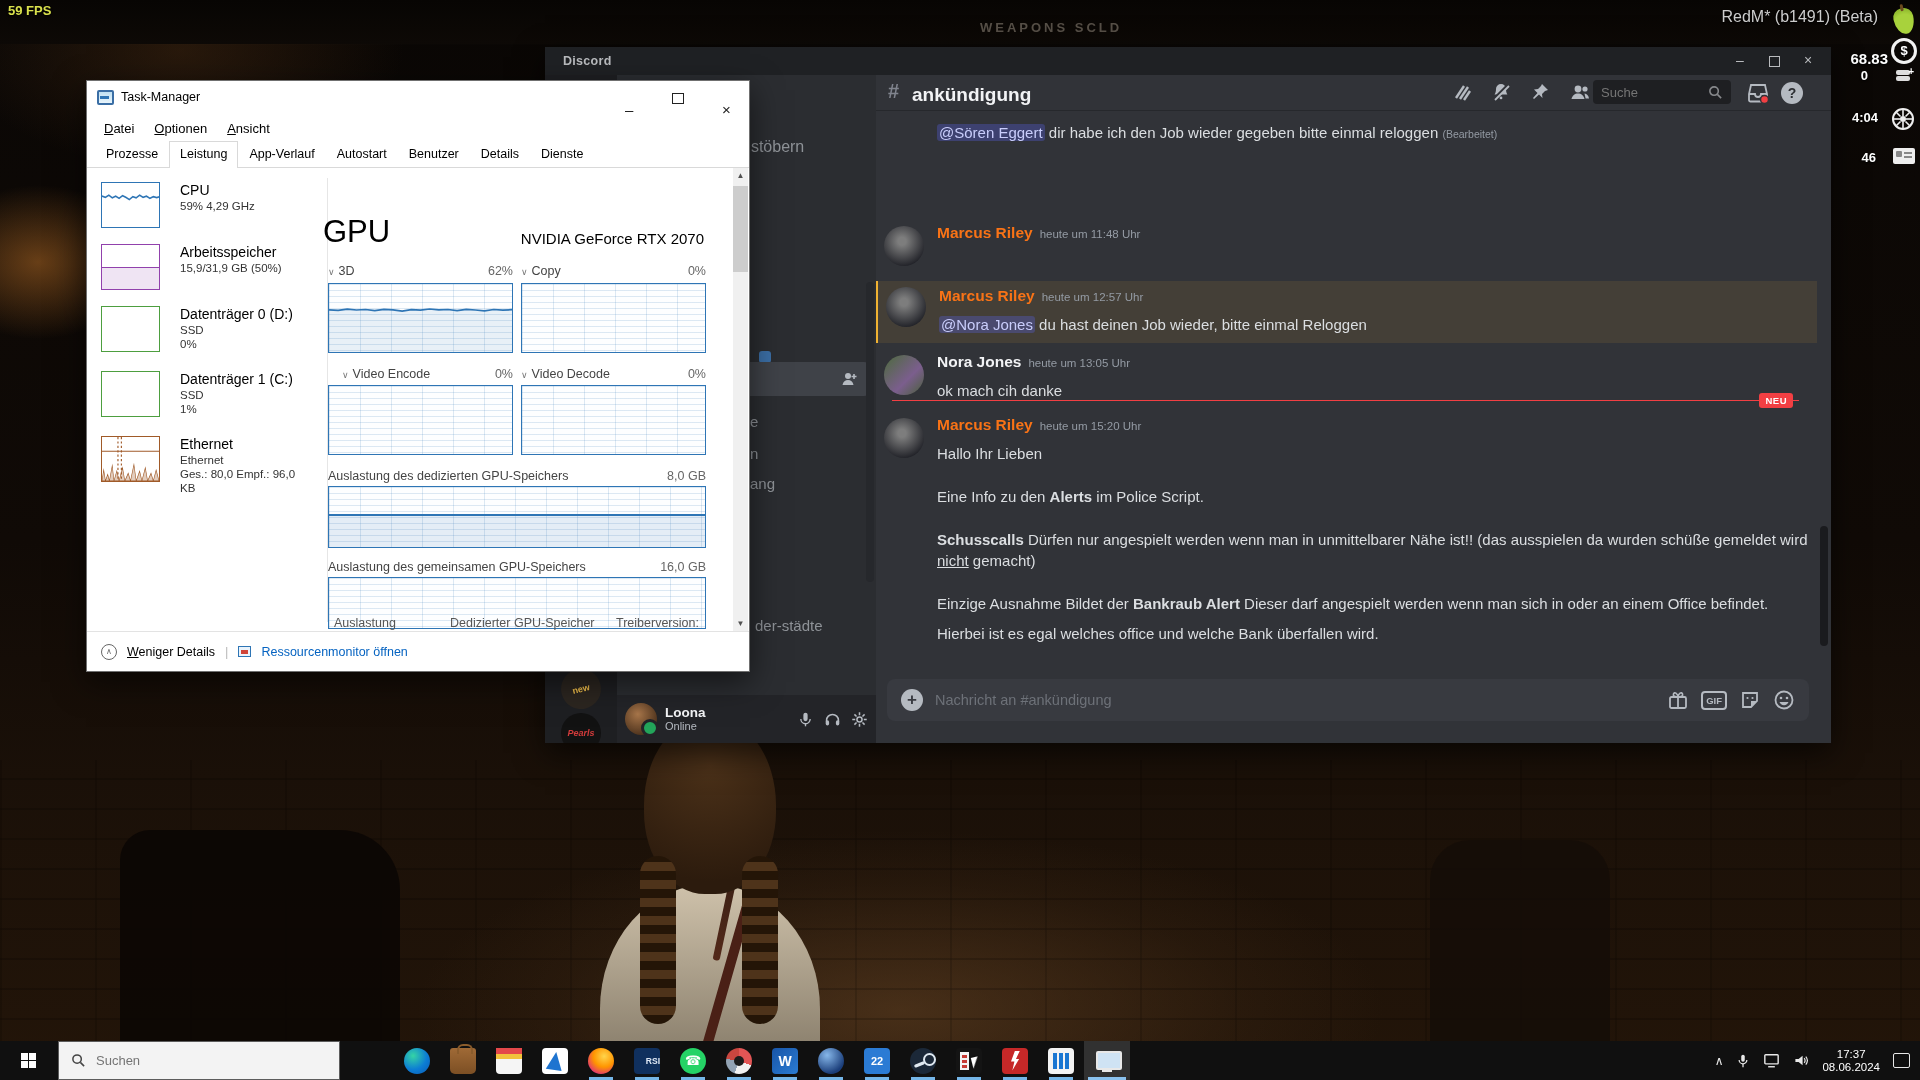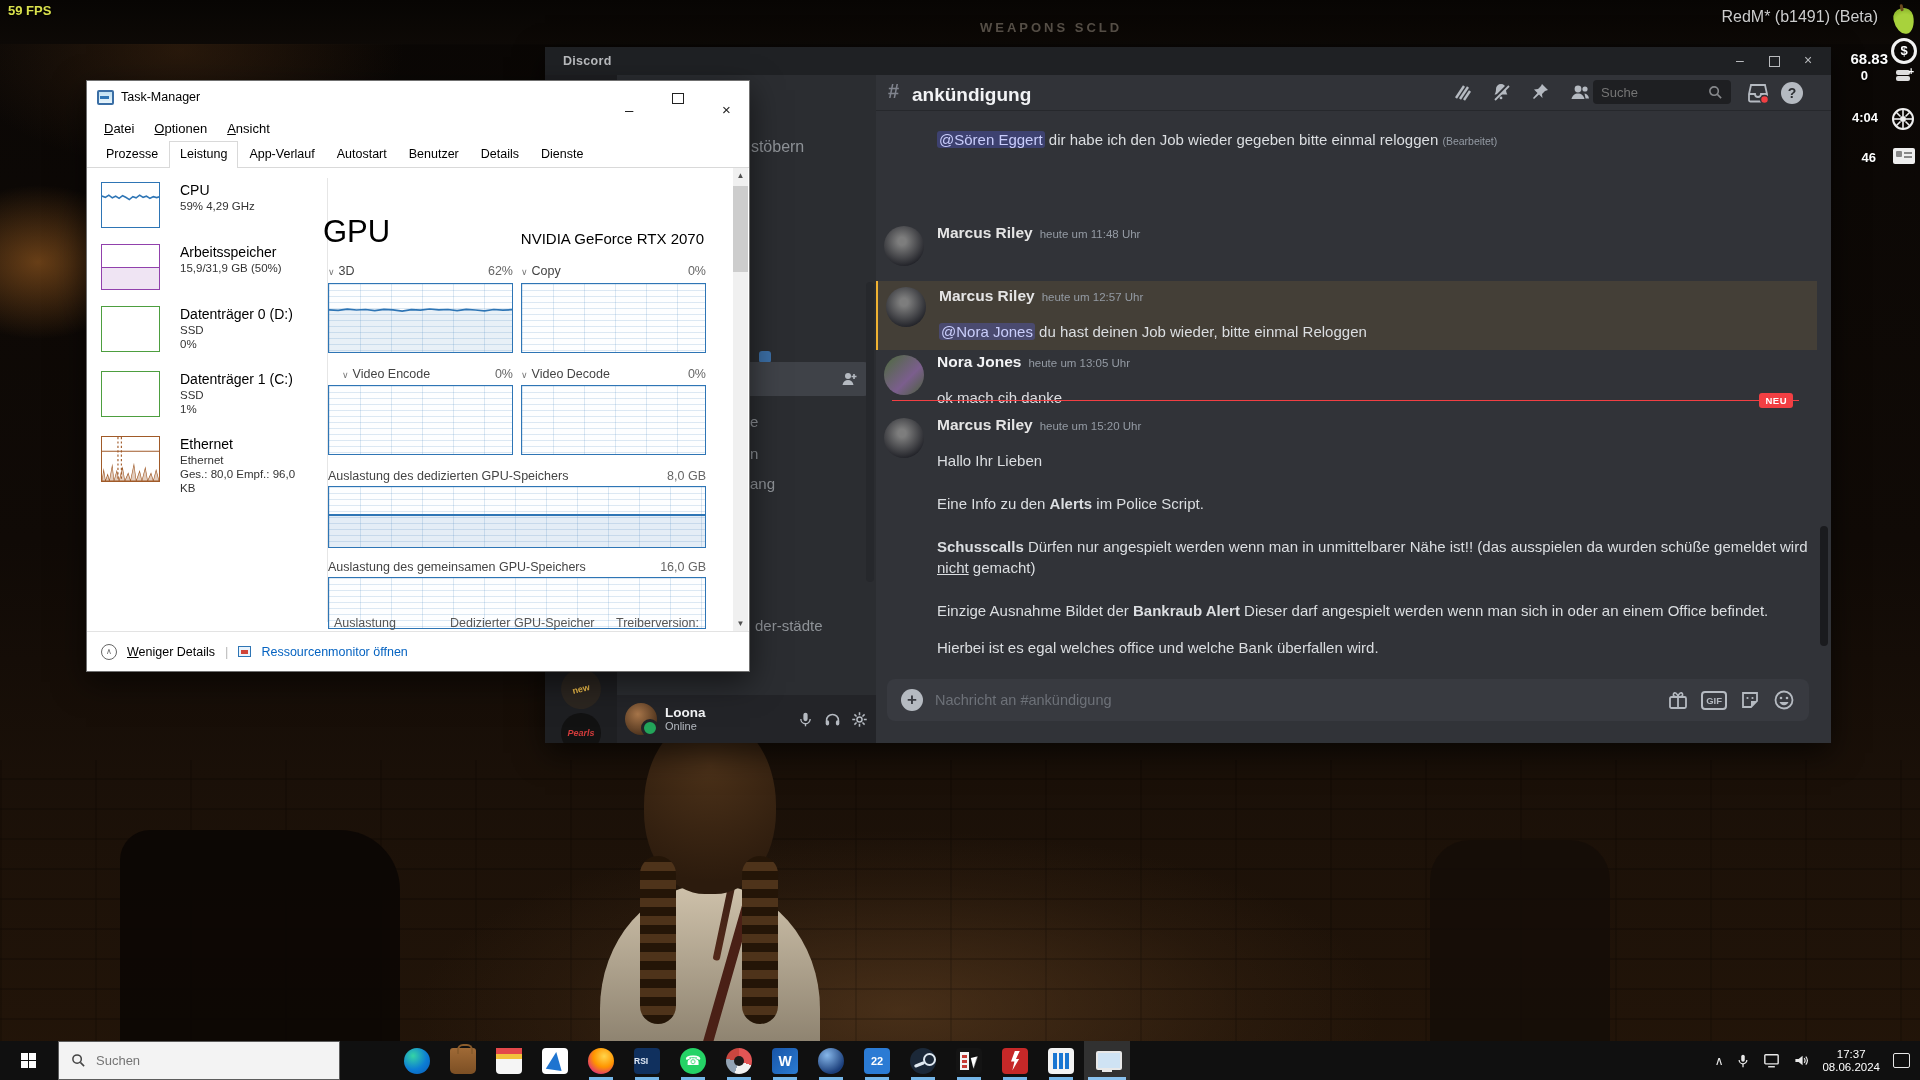--- a/index.html
+++ b/index.html
@@ -126,23 +126,23 @@
   .dc-search input{flex:1;background:transparent;border:none;outline:none;color:#87898c;font-size:13px;width:90px;font-family:"Liberation Sans",sans-serif}
   .dc-inbox{position:absolute;right:62px;top:7px}
   .dc-help{position:absolute;right:28px;top:7px;width:22px;height:22px;border-radius:50%;background:#b5bac1;color:#2b2d31;font-weight:bold;font-size:14px;text-align:center;line-height:22px}
   .msgs{position:absolute;left:0;right:14px;top:36px;bottom:64px;overflow:hidden}
   .msg{position:absolute;left:0;right:0;padding-left:61px}
   .mav{position:absolute;left:8px;top:2px;width:40px;height:40px;border-radius:50%}
   .av-soren{background:linear-gradient(#2b2420 20%,#b5743c 85%)}
   .av-marcus{background:radial-gradient(circle at 45% 38%, #7d7d7d 12%, #23242a 75%)}
   .av-nora{background:linear-gradient(135deg,#4c6b3c,#7b5e8d 60%,#49603a)}
   .mname{font-size:15.5px;font-weight:bold;color:#f2f3f5}
-  .mname.blue{color:#e5e5e5}
+  .mname.blue{color:#f97316}
   .mtime{font-size:11.5px;color:#949ba4;margin-left:7px;font-weight:normal}
-  .mtext{font-size:15px;line-height:21px;color:#dbdee1;margin-top:16px}
+  .mtext{font-size:15px;line-height:21px;color:#dbdee1;margin-top:9px}
   .pill{background:rgba(88,101,242,.3);color:#c9cdfb;border-radius:3px;padding:0 2px;font-weight:500}
   .edited{font-size:10.5px;color:#949ba4}
   .highlight{background:rgba(240,178,50,.10);border-left:2px solid #f0b232;padding-top:6px;padding-bottom:8px}
   .badge-ic{display:inline-block;vertical-align:-2px;margin-left:4px}
   .newdiv{position:absolute;left:16px;right:18px;top:289px;height:1px;background:#f23f43}
   .newpill{position:absolute;right:24px;top:282px;background:#f23f43;color:#fff;font-size:9.5px;font-weight:bold;padding:2px 6px;border-radius:3px 3px 3px 3px;letter-spacing:.5px}
   .longp{margin-top:22px}
   .b{font-weight:bold}.u{text-decoration:underline}
   .inputbar{position:absolute;left:11px;right:22px;bottom:22px;height:42px;background:#383a40;border-radius:8px;display:flex;align-items:center;padding:0 14px;gap:12px}
   .inputbar input{flex:1;background:transparent;border:none;outline:none;color:#dbdee1;font-size:14.5px;font-family:"Liberation Sans",sans-serif}
@@ -167,21 +167,21 @@
   .ic{width:26px;height:26px;border-radius:4px;position:relative;flex:none}
   .ic-edge{border-radius:50%;background:radial-gradient(circle at 35% 30%, #35d4a5, #0c7dd4 55%, #0a5bb5)}
   .ic-folder{background:linear-gradient(#a06a36,#7c4f24);border-radius:3px 3px 5px 5px}
   .ic-folder::before{content:"";position:absolute;left:7px;top:-4px;width:12px;height:8px;border:2px solid #8a5c2c;border-bottom:none;border-radius:6px 6px 0 0}
   .ic-store{background:#f5f5f5}
   .ic-store::before{content:"";position:absolute;left:0;top:0;right:0;height:6px;background:#e4484a}
   .ic-store::after{content:"";position:absolute;left:0;top:6px;right:0;height:5px;background:#f2c23c}
   .ic-sail{background:#fff}
   .ic-sail::before{content:"";position:absolute;left:5px;top:4px;border-left:8px solid transparent;border-right:8px solid transparent;border-bottom:18px solid #1e74d0;transform:rotate(8deg)}
   .ic-ff{border-radius:50%;background:radial-gradient(circle at 62% 32%, #ffd54b, #ff9500 45%, #e3386f 78%, #6a2ea0)}
-  .ic-rsi{background:#10305e;color:#dfe8f5;font-size:8.5px;font-weight:bold;text-align:left;line-height:26px}
+  .ic-rsi{background:#10305e;color:#dfe8f5;font-size:8.5px;font-weight:bold;text-align:right;line-height:26px}
   .ic-wa{border-radius:50%;background:#25d366;color:#fff;font-size:13px;text-align:center;line-height:26px}
   .ic-circ{border-radius:50%;background:conic-gradient(#e25555 0 110deg,#f2f2f2 0 200deg,#93a3b4 0 280deg,#c9463f 0)}
   .ic-circ::after{content:"";position:absolute;left:8px;top:8px;width:10px;height:10px;border-radius:50%;background:#1c1c1c}
   .ic-word{background:linear-gradient(135deg,#1855a8,#2b7cd3);color:#fff;font-weight:bold;font-size:14px;text-align:center;line-height:26px}
   .ic-sphere{border-radius:50%;background:radial-gradient(circle at 35% 28%, #86b7ea, #1b3e7a 72%)}
   .ic-22{background:#2b7bd4;color:#fff;font-weight:bold;font-size:11px;text-align:center;line-height:26px}
   .ic-steam{border-radius:50%;background:#1b2838}
   .ic-steam::after{content:"";position:absolute;left:13px;top:5px;width:9px;height:9px;border-radius:50%;border:2px solid #dfe8f0}
   .ic-steam::before{content:"";position:absolute;left:4px;top:15px;width:11px;height:3px;background:#dfe8f0;transform:rotate(-22deg);border-radius:2px}
   .ic-redm{background:#141414}

